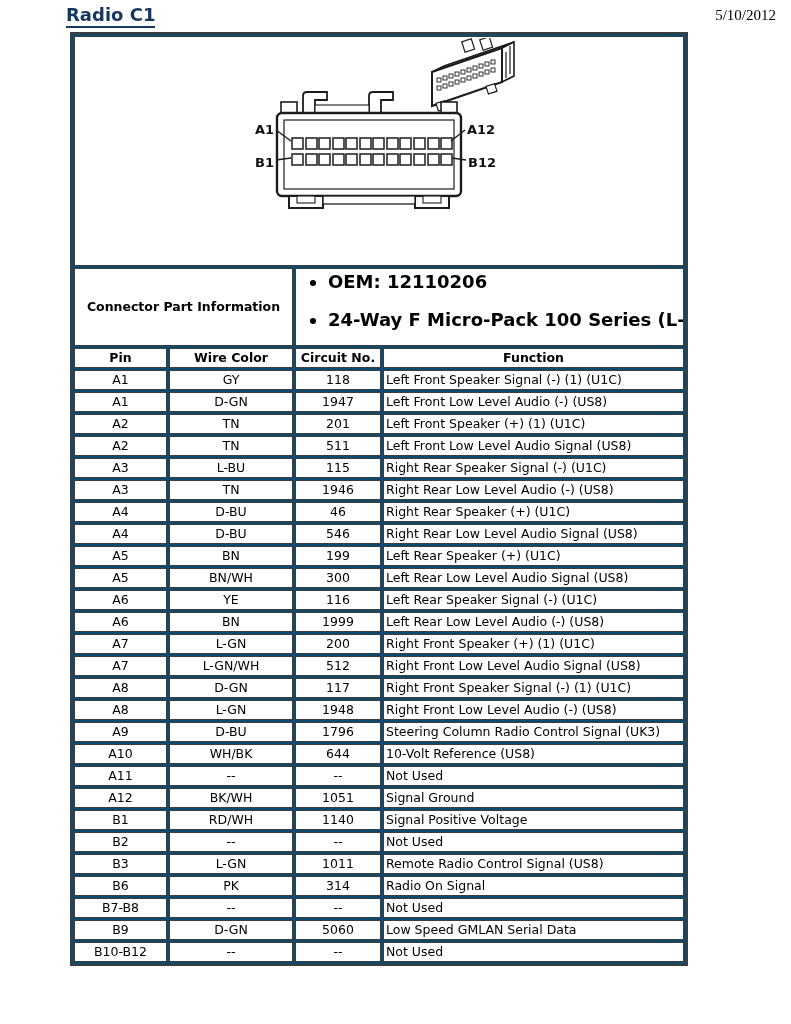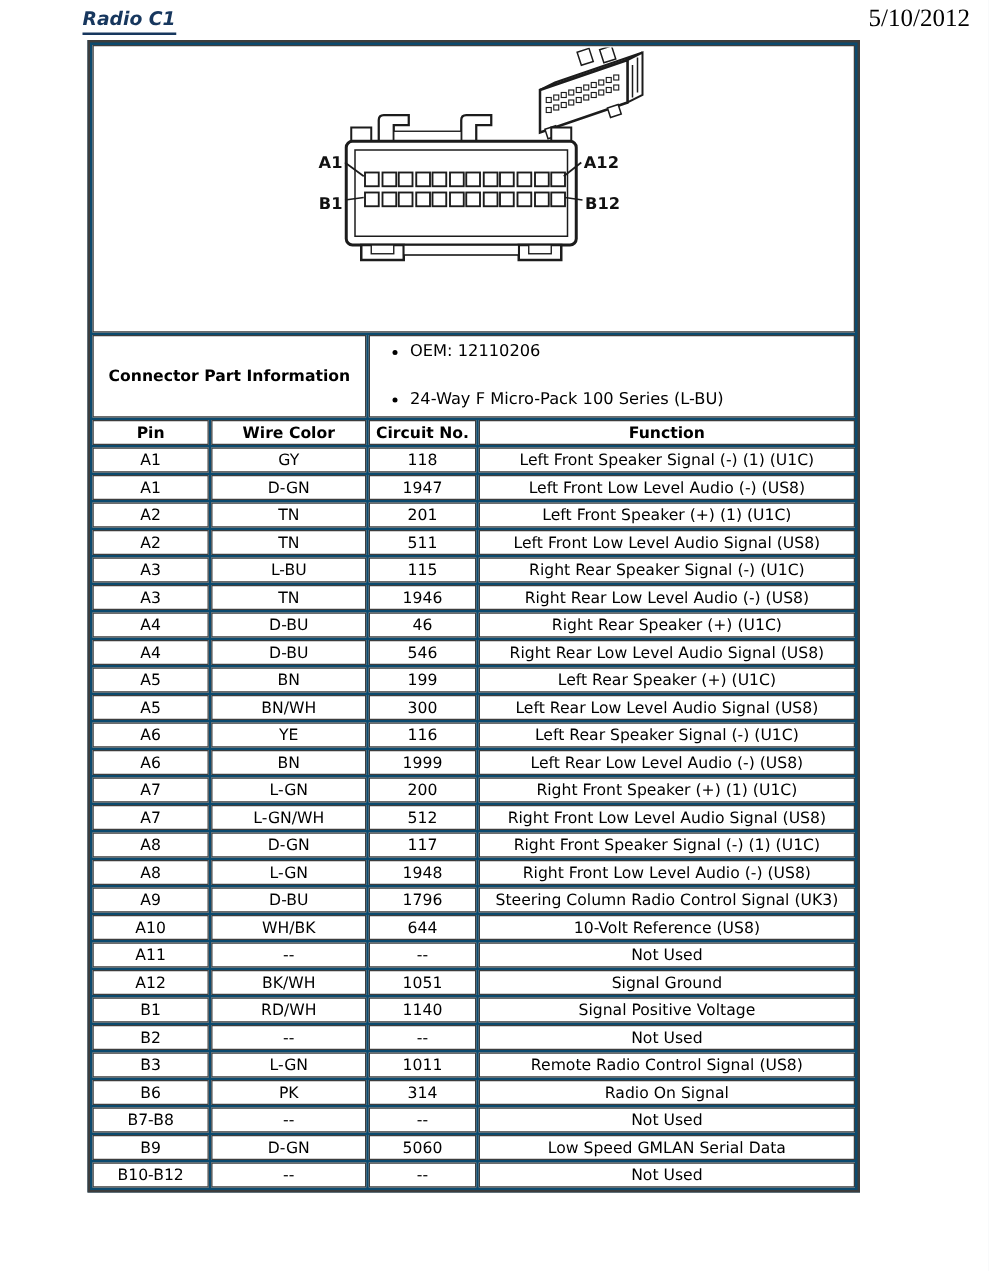--- a/index.html
+++ b/index.html
@@ -11,53 +11,52 @@
   html,body{margin:0;padding:0;background:#fff;}
   .page{
     width:791px;height:1024px;background:#fff;overflow:hidden;
     font-family:"DejaVu Sans","Liberation Sans",sans-serif;color:#000;
   }
   .header{
     margin-left:66px;width:710px;padding-top:5px;
     display:flex;justify-content:space-between;align-items:flex-start;
   }
   .title{
-    font-size:15px;font-weight:bold;color:var(--title);
+    font-size:18px;font-weight:bold;color:var(--title);
     margin:0;line-height:20px;
     border-bottom:2px solid var(--title);padding-bottom:1px;
     display:inline-block;
-    font-style:italic;
   }
   .date{
     font-family:"Liberation Serif","DejaVu Serif",serif;
-    font-size:20px;line-height:18px;color:#000;padding-top:1px;
+    font-size:15px;line-height:18px;color:#000;padding-top:1px;
   }
   table.main{
     margin-left:70px;margin-top:4px;width:618px;
     table-layout:fixed;
     border-collapse:separate;border-spacing:2px;
     border:2px solid var(--border);
     background:#0c4a6e;
   }
   table.main td, table.main th{
     border:1px solid var(--border);
     font-size:12.5px;line-height:16px;
     padding:1px 2px;height:17px;
     overflow:hidden;white-space:nowrap;
     background:#fff;vertical-align:middle;
   }
   td.diagram-cell{height:222px;padding:0;}
   td.pi-label{font-weight:bold;text-align:center;font-size:13px;height:64px;}
   td.pi-val{height:64px;white-space:normal;}
-  .pi-val ul{margin:4px 0 4px 14px;padding-left:16px;font-weight:normal;font-size:13px;}
+  .pi-val ul{margin:4px 0 16px 14px;padding-left:16px;font-weight:bold;font-size:18px;}
   .pi-val li{margin:4px 0 0 0;}
   .pi-val li + li{margin-top:22px;}
   th{font-weight:bold;text-align:center;font-size:13px;height:18px;}
   td.c{text-align:center;}
-  td.fn{text-align:center;padding-left:3px;margin-left:20px;}
+  td.fn{text-align:left;padding-left:3px;margin-left:20px;}
   svg text{font-family:"DejaVu Sans","Liberation Sans",sans-serif;font-weight:bold;font-size:13px;fill:#111;}
 </style>
 </head>
 <body>
 
 <div class="page">
 
   <div class="header">
     <h1 class="title">Radio C1</h1>
     <span class="date">5/10/2012</span>

